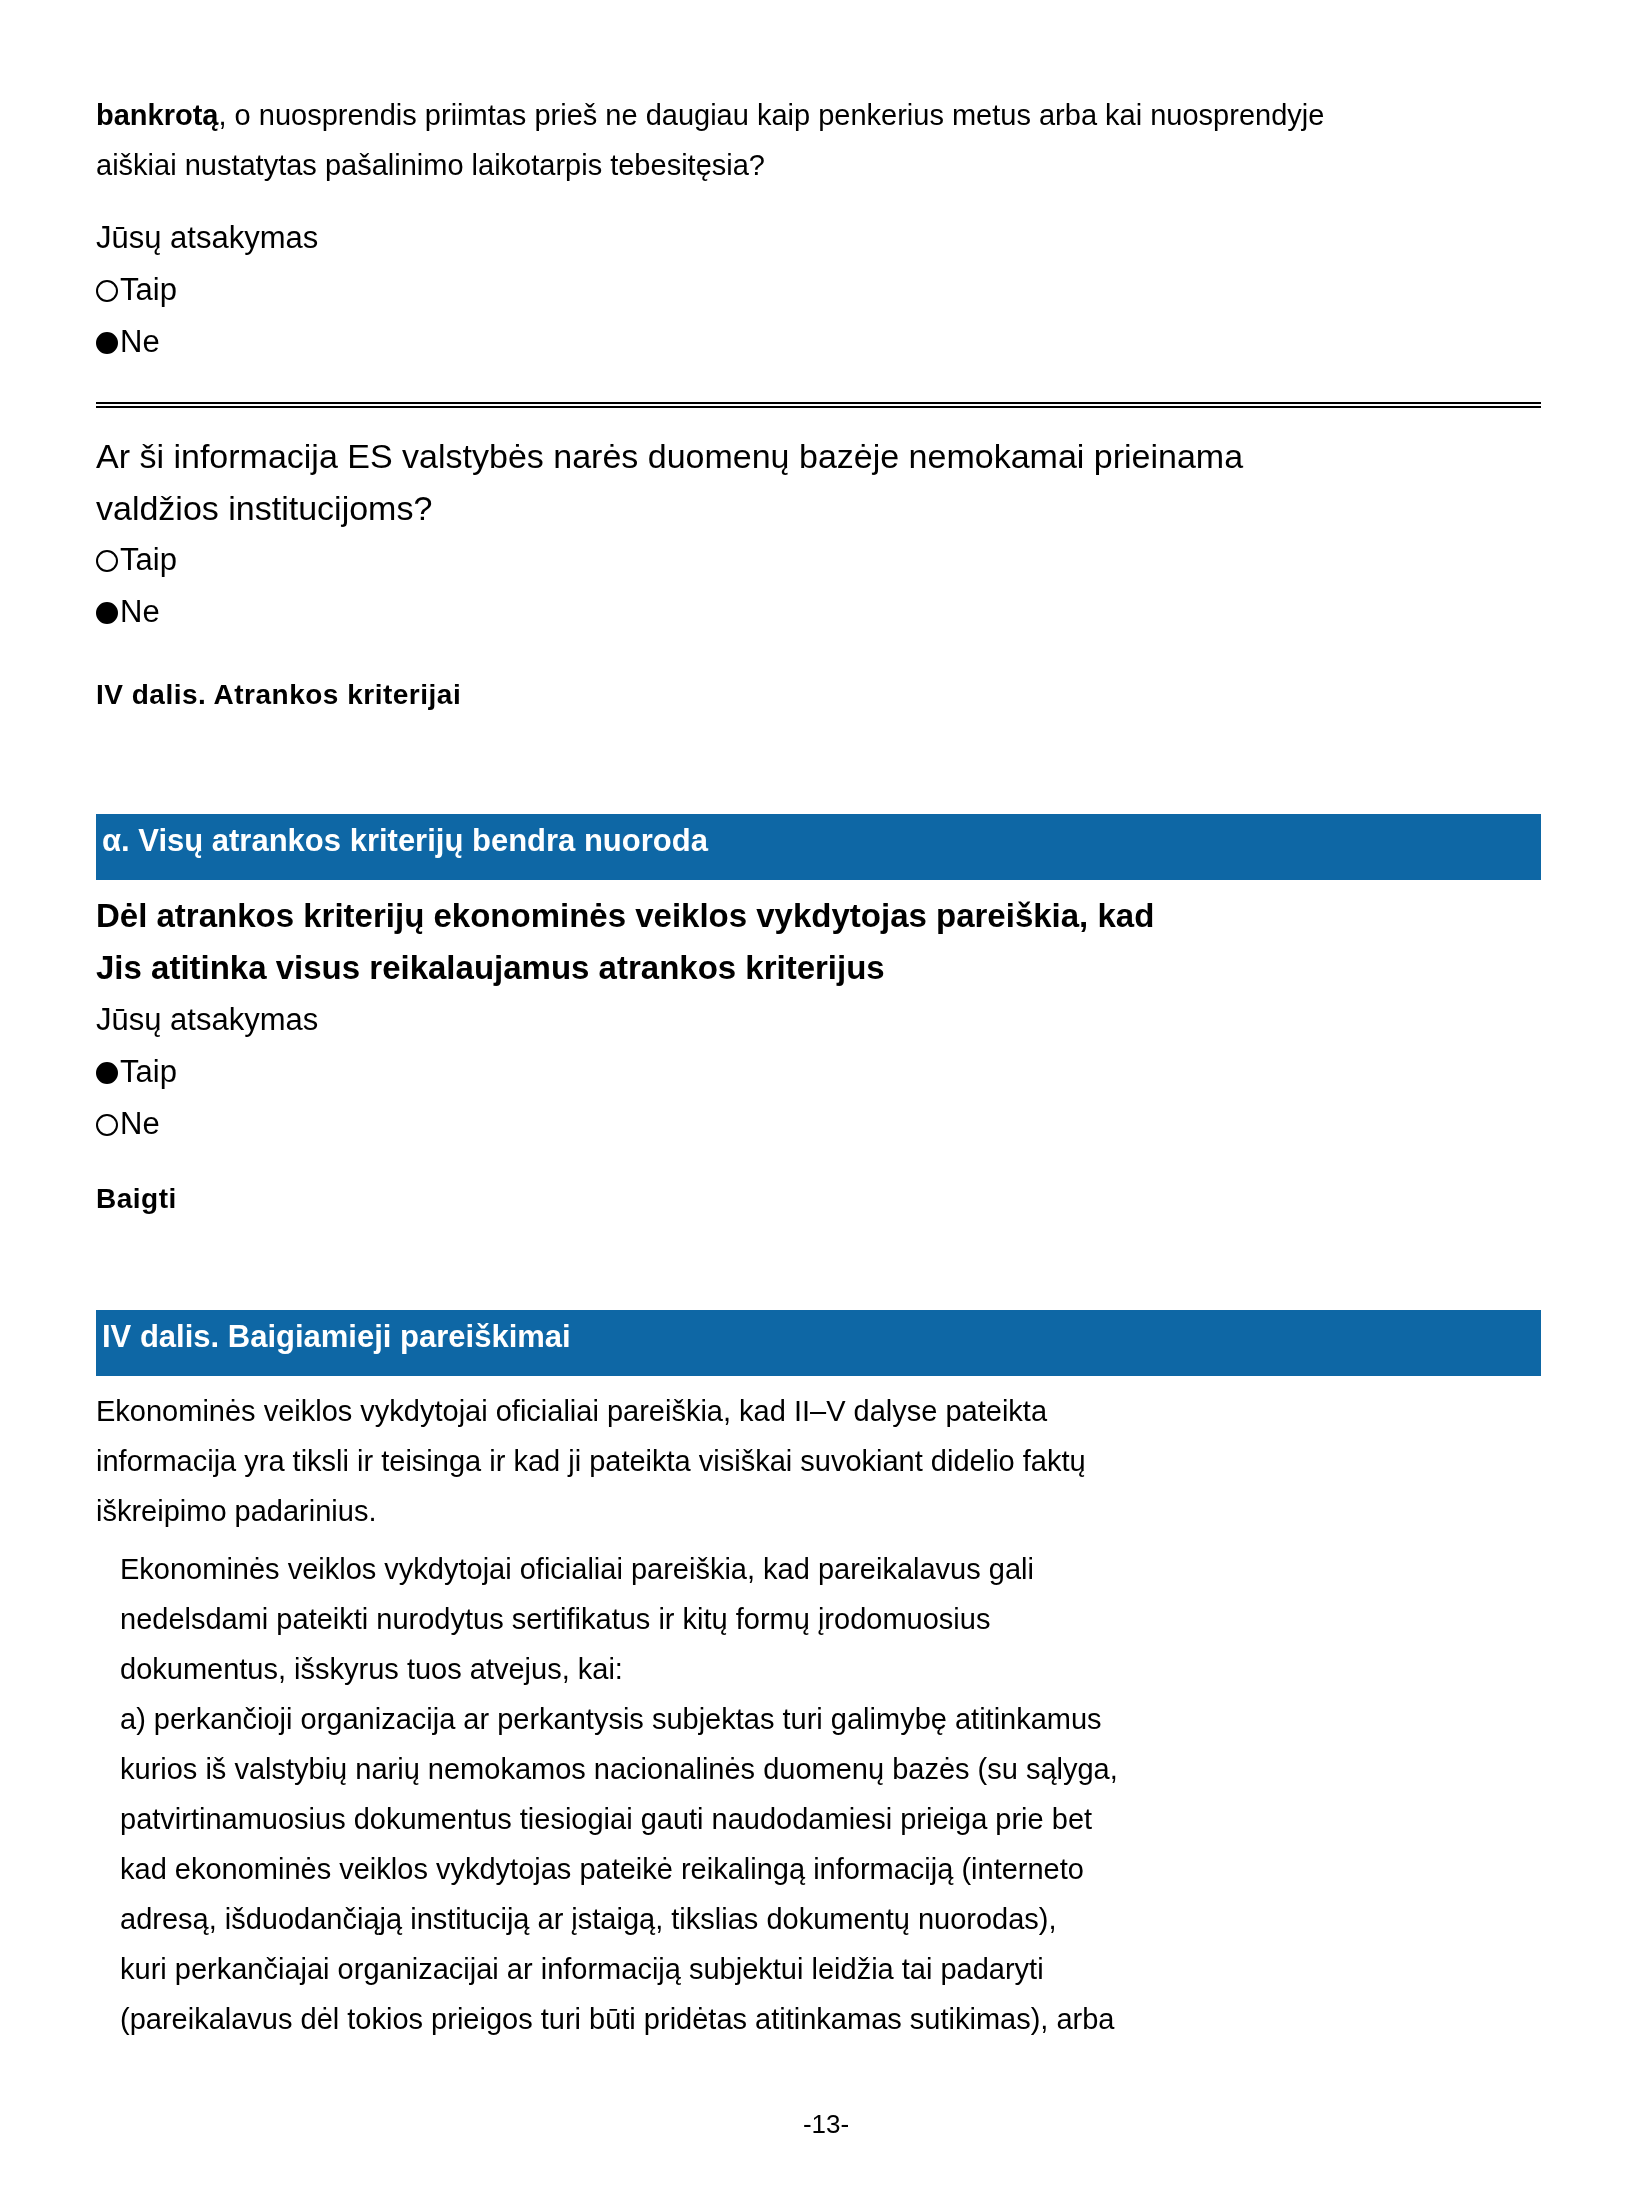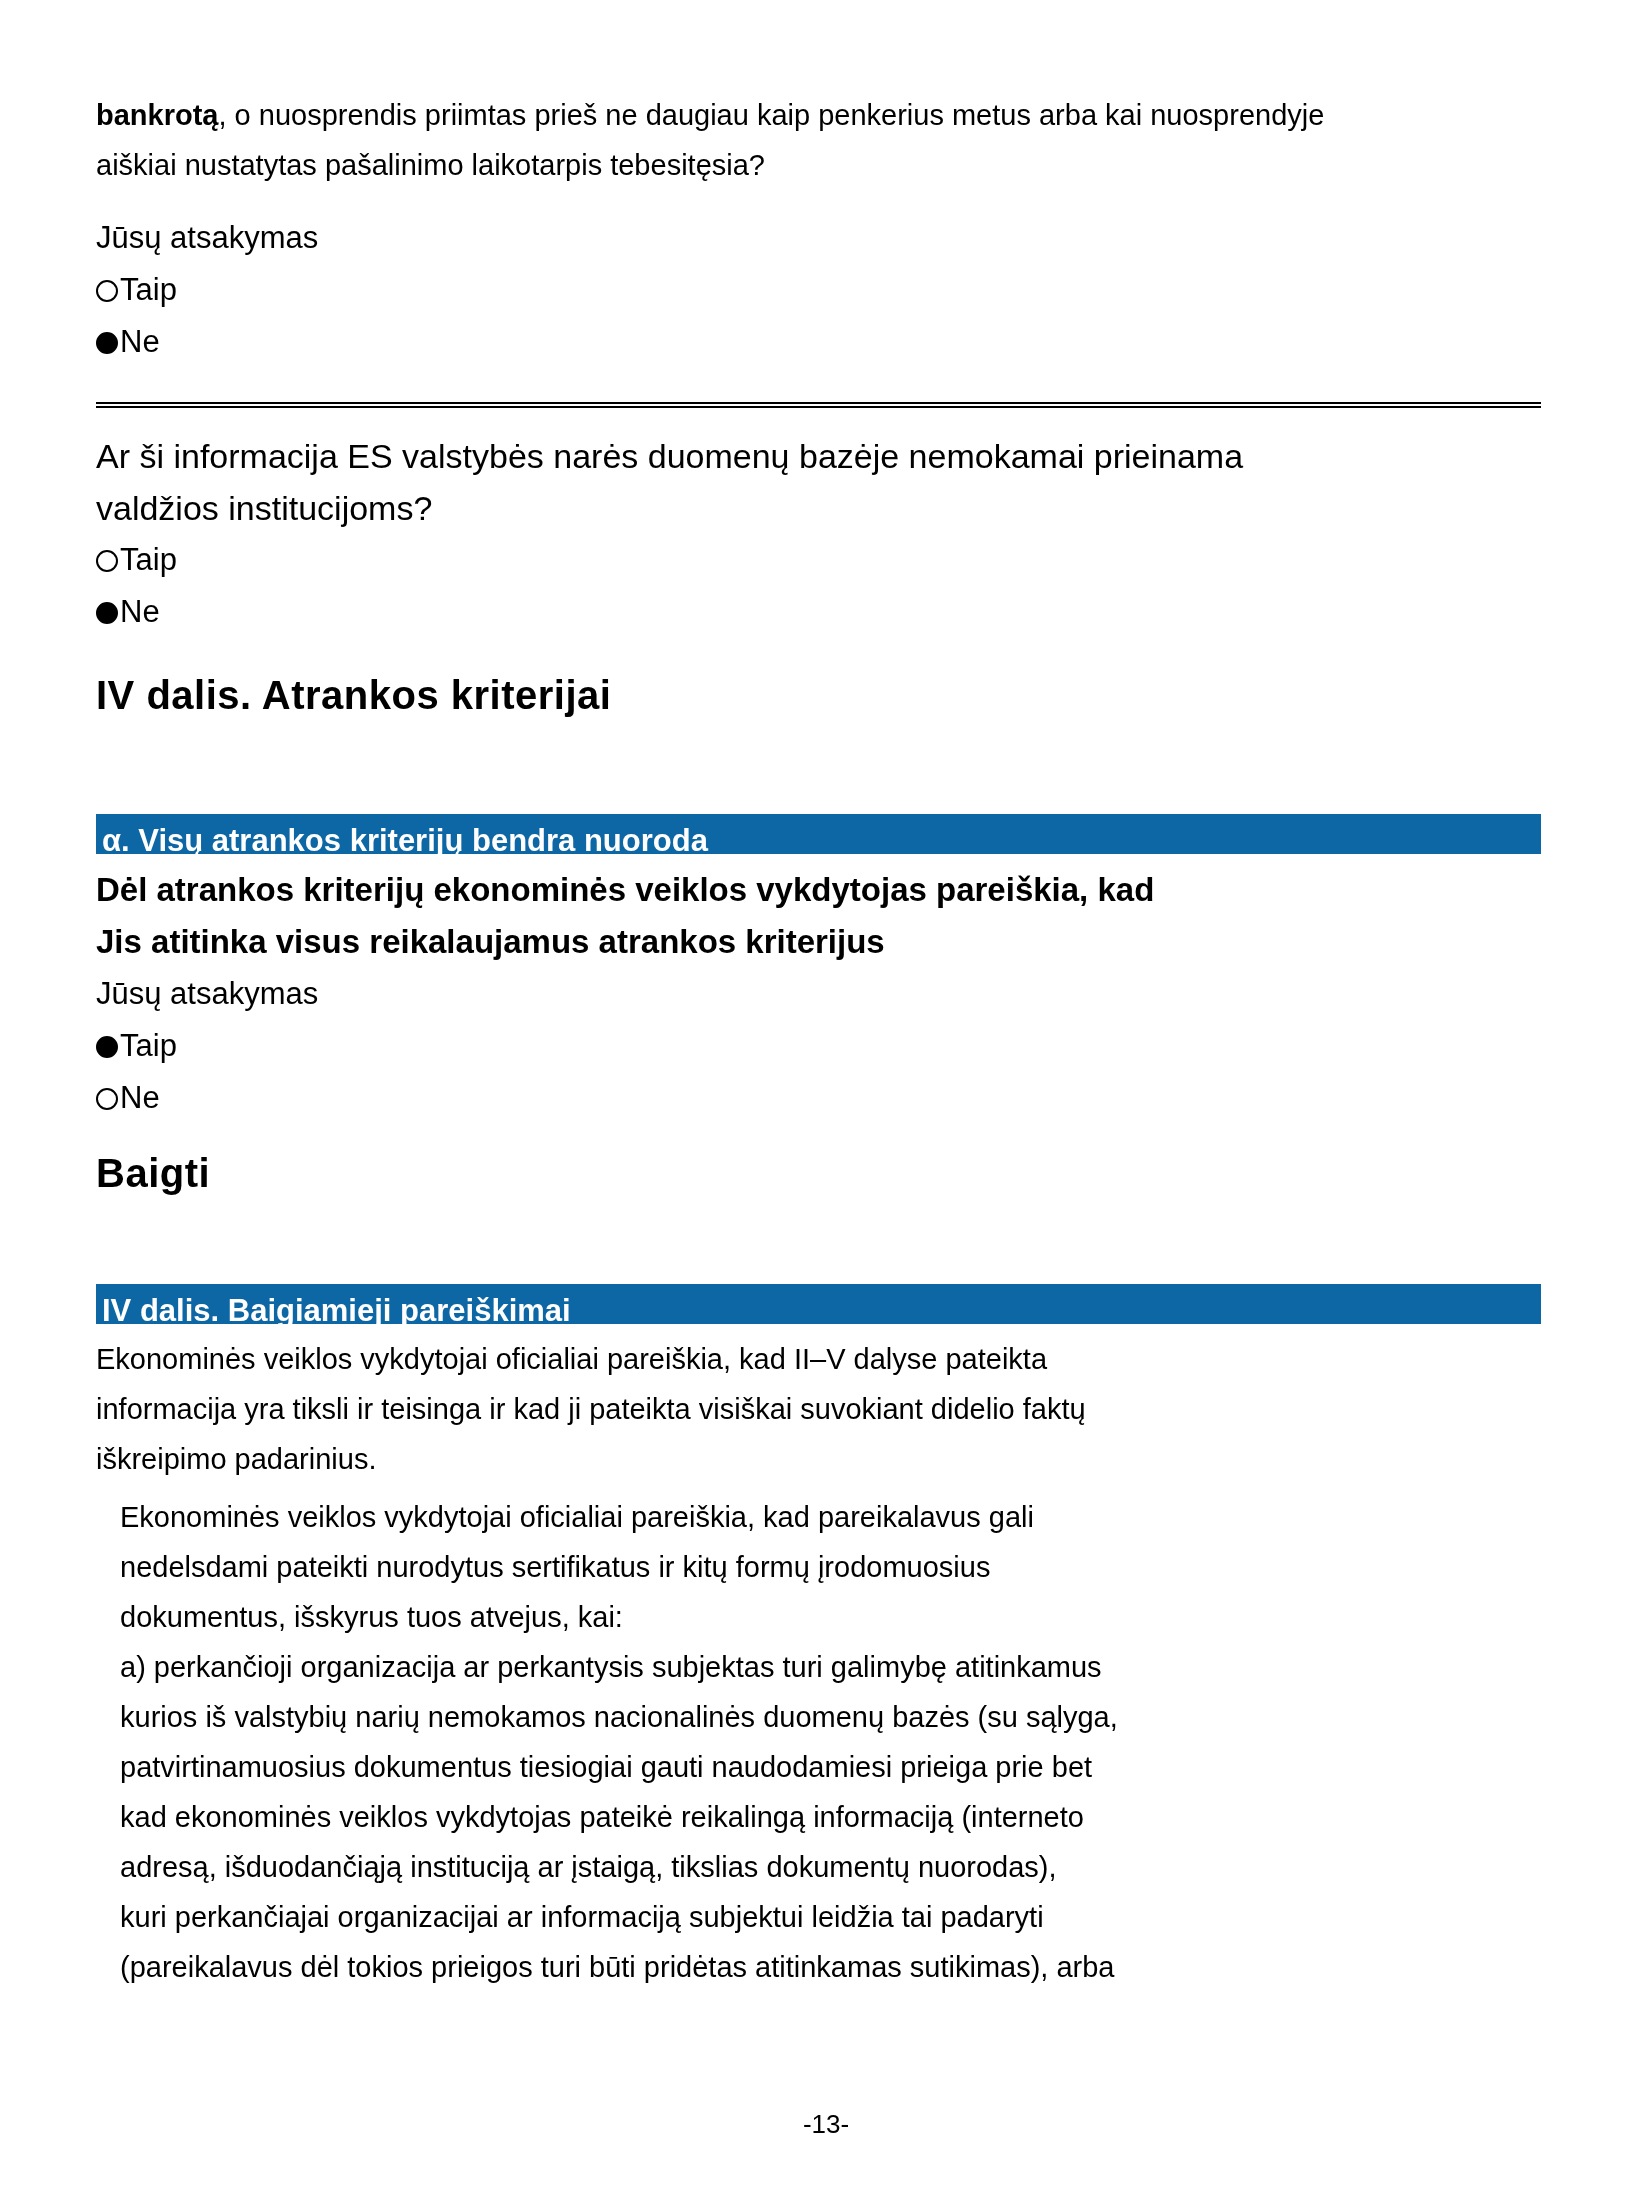--- a/index.html
+++ b/index.html
@@ -35,34 +35,34 @@
   .separator {
     border:none;
     border-top:6px double #000000;
     margin:34px 0 22px 0;
     width:100%;
   }
 
   .question-line { font-size:34px; line-height:52px; white-space:nowrap; }
 
   .h1 {
-    font-size:40px; font-weight:bold;
+    font-size:28px; font-weight:bold;
     line-height:54px; margin:0;
     white-space:nowrap;
     letter-spacing:0.5px;
   }
   .h1-selection { margin-top:30px; }
   .h1-finish    { margin-top:22px; }
 
   .bar {
     background:#0E67A5;
     color:#ffffff;
     font-weight:bold;
     font-size:31px;
-    height:40px; line-height:54px;
+    height:66px; line-height:54px;
     padding-left:6px;
     white-space:nowrap;
     box-sizing:border-box;
   }
   .bar1 { margin-top:92px; }
   .bar2 { margin-top:84px; }
 
   .bold-line { font-size:33px; font-weight:bold; line-height:52px; white-space:nowrap; }
   .mt-bold { margin-top:10px; }
 

